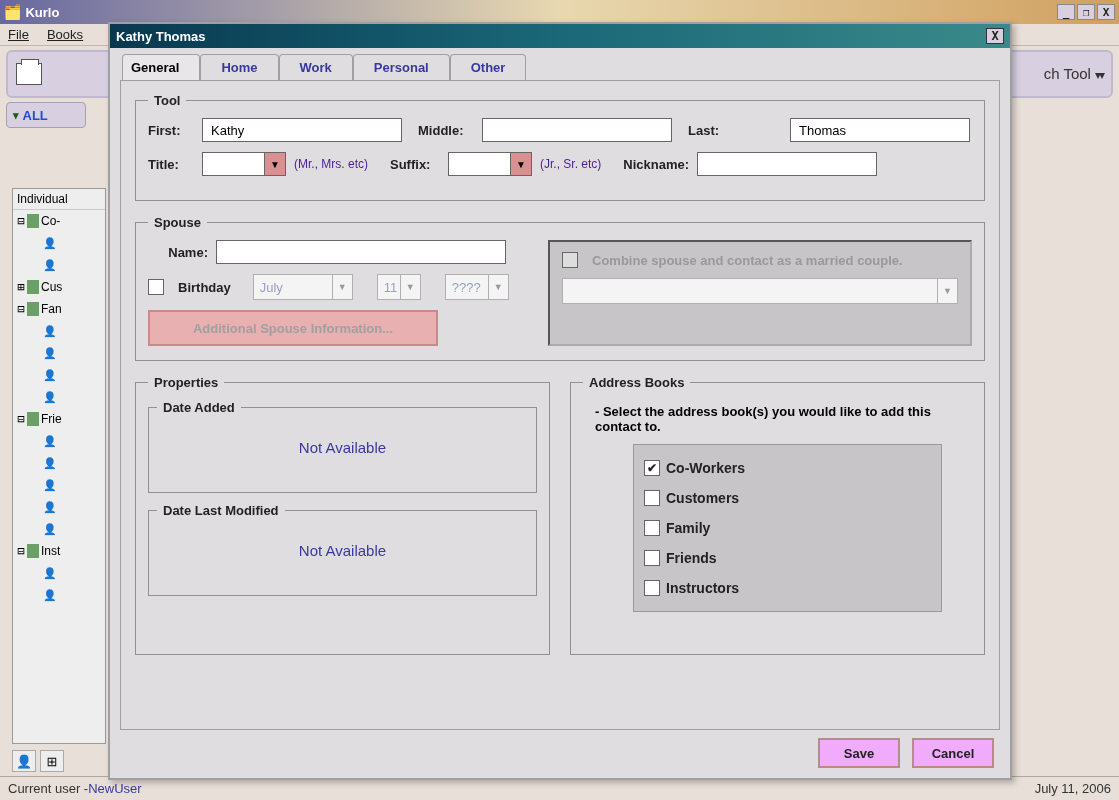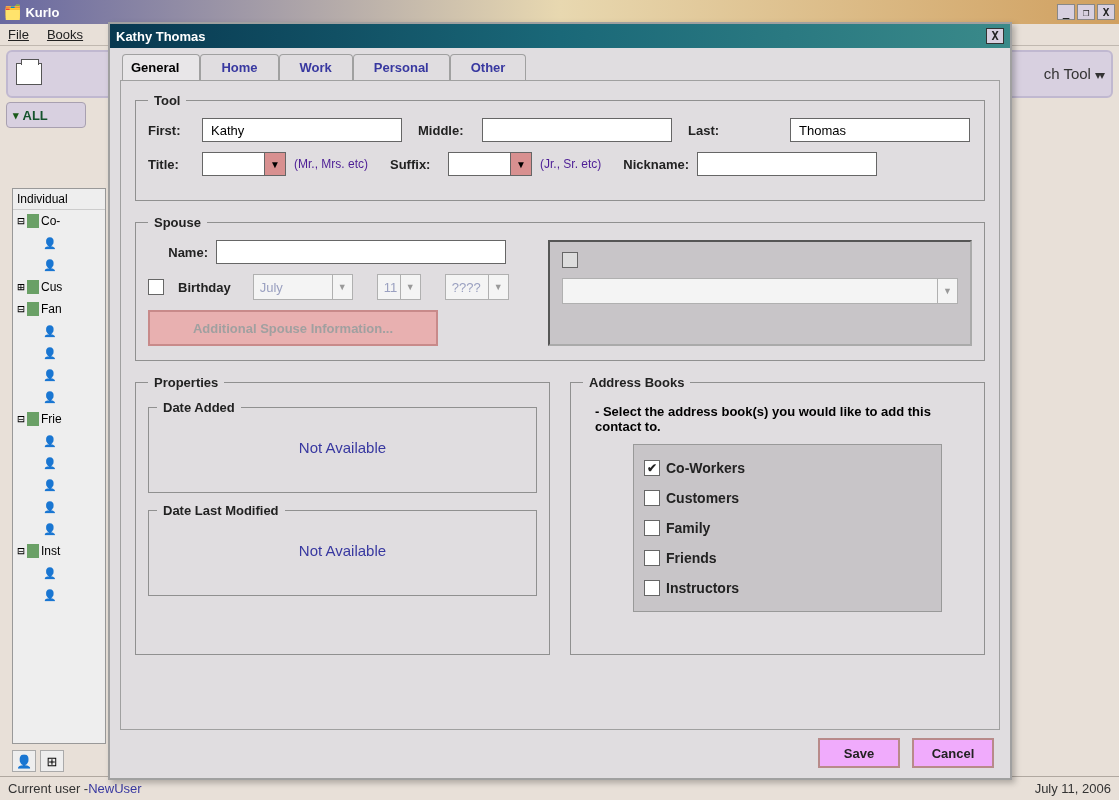--- a/index.html
+++ b/index.html
@@ -11,21 +11,21 @@
 .app-titlebar .icon { margin-right: 4px; font-size: 14px; }
 .app-titlebar .spacer { flex: 1; }
 .win-btn { width: 18px; height: 16px; background: #d8d0e0; border: 1px solid #888; margin-left: 2px; display: flex; align-items: center; justify-content: center; font-size: 11px; font-family: monospace; cursor: default; color: #222; }
 .menubar { height: 22px; background: #e8e0d8; display: flex; align-items: center; padding: 0 8px; border-bottom: 1px solid #c0b8b0; }
 .menubar span { margin-right: 18px; text-decoration: underline; color: #222; }
 .toolbar { height: 48px; background: #d8d0e0; border: 2px solid #c0b8d0; border-radius: 6px; margin: 4px 6px 2px 6px; display: flex; align-items: center; padding: 0 8px; justify-content: space-between;}
 .printer-icon { width: 26px; height: 22px; border: 1px solid #555; background: #fff; position: relative; }
 .printer-icon::before { content:""; position:absolute; top:-5px; left:4px; width:16px; height:5px; border:1px solid #555; border-bottom:none; background:#fff;}
 .toolbar-right { color:#333; font-family: Georgia, serif; font-size:15px;}
 .toolbar-right .dd { font-size:12px; margin-left:4px; letter-spacing:-2px;}
-.all-pill { margin: 4px 6px; height:26px; width:80px; background:#d8d0e0; border:1px solid #a8a0b0; display:flex; align-items:center; padding:0 6px; color:#14532d; font-weight:bold; border-radius:4px;}
+.all-pill { margin: 4px 6px; height:26px; width:80px; background:#d8d0e0; border:1px solid #a8a0b0; display:flex; align-items:center; padding:0 6px; color:#1d4ed8; font-weight:bold; border-radius:4px;}
 .all-pill::before { content:"▾"; color:#1a5a1a; margin-right:4px; font-size:11px;}
 .tree-panel { position:absolute; top:188px; left:12px; width:94px; bottom:56px; background:#eee; border:1px solid #999; font-size:12px; overflow:hidden;}
 .tree-panel .row { display:flex; align-items:center; height:22px; padding-left:2px; white-space:nowrap; }
 .tree-panel .row .exp { width:12px; text-align:center; font-family:monospace; }
 .tree-panel .row .book { width:12px; height:14px; background:#6aa066; margin-right:2px; }
 .tree-panel .row .person { width:14px; height:14px; display:inline-block; margin-left:28px;}
 .tree-panel .row .person::before { content:"👤"; font-size:11px;}
 .tree-header { font-weight:normal; padding:3px 4px; border-bottom:1px solid #ccc; background:#eee;}
 .bottom-tabs { position:absolute; bottom:26px; left:12px; height:24px; display:flex; gap:4px;}
 .bottom-tabs .bt { width:24px; height:22px; background:#eee; border:1px solid #aaa; display:flex; align-items:center; justify-content:center;}
@@ -253,20 +253,21 @@
             <div class="bd-combo">
                 <div class="c-input" style="width:44px">????</div>
                 <div class="c-btn">▼</div>
               </div>
           </div>
           <div class="addl-btn">Additional Spouse Information...</div>
         </div>
         <div class="spouse-right">
           <div class="row2">
             <span class="checkbox" style="background:#ddd"></span>
+            <span class="disabled-text" style="font-weight:bold">Combine spouse and contact as a married couple.</span>
           </div>
           <div class="bd-combo" style="width:100%">
             <div class="c-input disabled-field" style="flex:1"></div>
               <div class="c-btn">▼</div>
           </div>
         </div>
       </div>
     </fieldset>
 
     <div class="props-row">

